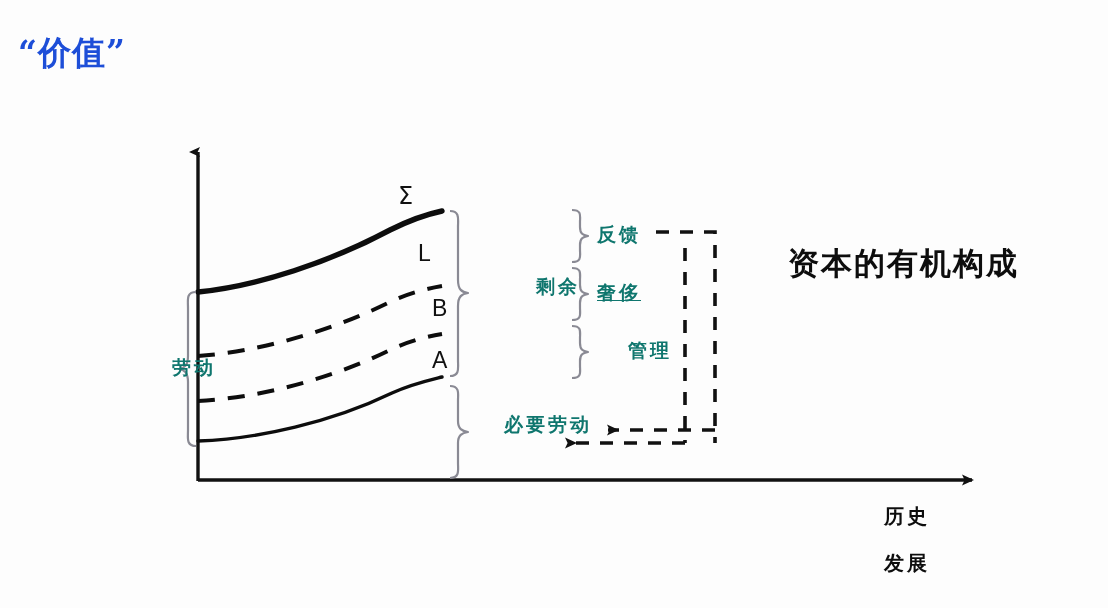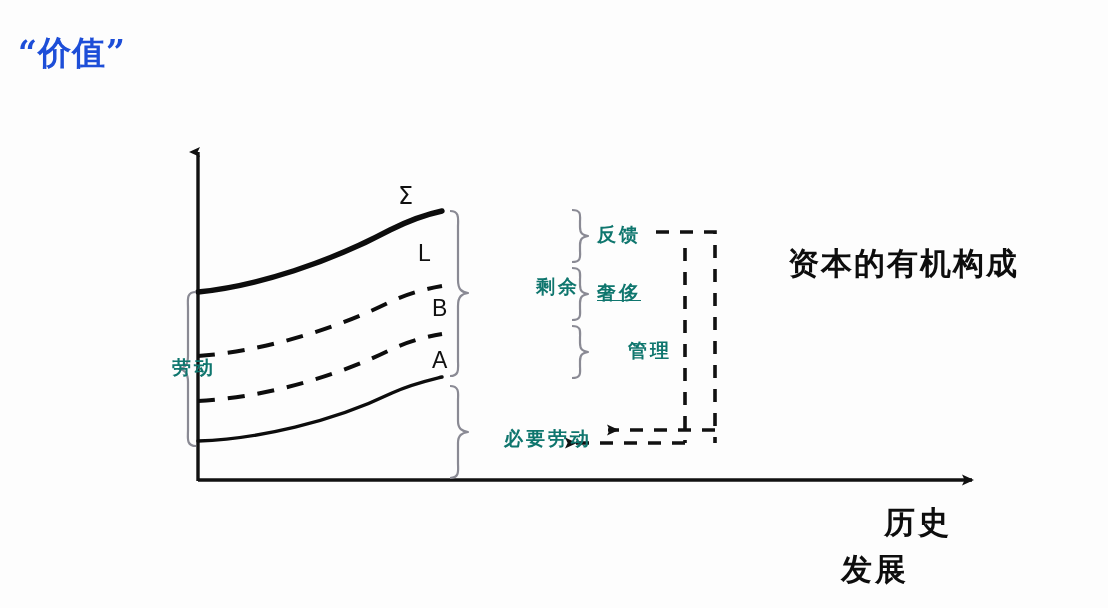--- a/index.html
+++ b/index.html
@@ -38,21 +38,21 @@
   .heading-cn {
     font-family: Liberation Mono, monospace;
     font-weight: 700;
     font-size: 31px;
     letter-spacing: 2px;
     color: #0d0d0d;
   }
   .axis-cn {
     font-family: "DejaVu Serif", "Liberation Serif", serif;
     font-weight: 700;
-    font-size: 31px;
+    font-size: 20px;
     letter-spacing: 3px;
     color: #0d0d0d;
     text-align: center;
   }
   .hand-cn {
     font-family: "DejaVu Serif", "Liberation Serif", serif;
     font-weight: 600;
     font-size: 19px;
     letter-spacing: 3px;
     color: #0f766e;
@@ -129,24 +129,24 @@
 
   <div class="txt sigma-label" style="left:398px; top:183px;">Σ</div>
   <div class="txt curve-label" style="left:418px; top:240px;">L</div>
   <div class="txt curve-label" style="left:432px; top:295px;">B</div>
   <div class="txt curve-label" style="left:432px; top:347px;">A</div>
 
   <div class="txt hand-cn" style="left:124px; top:357px;margin-left:48px;">劳动</div>
 
   <div class="txt hand-cn" style="left:536px; top:276px;">剩余</div>
 
-  <div class="txt hand-cn" style="left:504px; top:428px;">必要劳动</div>
+  <div class="txt hand-cn" style="left:504px; top:414px;">必要劳动</div>
 
   <div class="txt hand-cn" style="left:597px; top:224px;">反馈</div>
   <div class="txt hand-cn" style="left:597px; top:282px;text-decoration:underline;">奢侈</div>
   <div class="txt hand-cn" style="left:628px; top:340px;">管理</div>
 
   <div class="txt heading-cn" style="left:788px; top:248px;">资本的有机构成</div>
 
   <div class="txt axis-cn" style="left:884px; top:505px;">历史</div>
-  <div class="txt axis-cn" style="left:841px; top:552px;">发展</div>
+  <div class="txt axis-cn" style="left:884px; top:552px;">发展</div>
 
 </div>
 
 </body></html>

